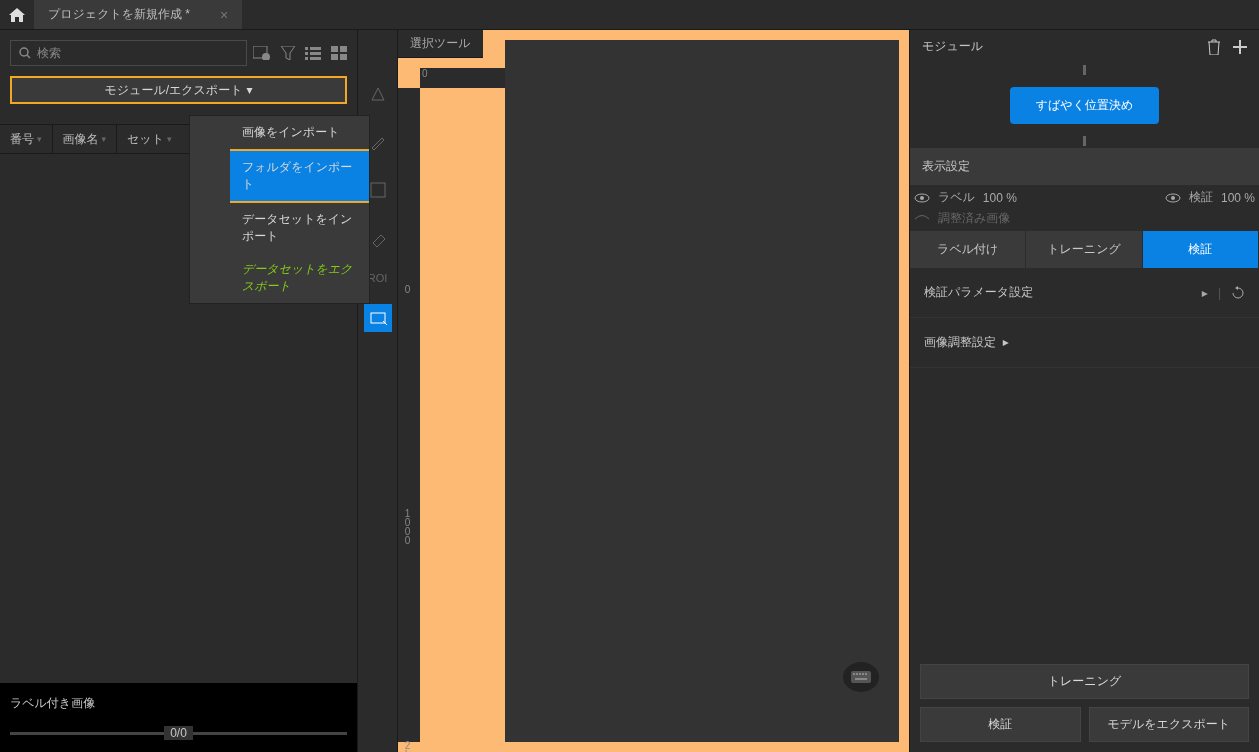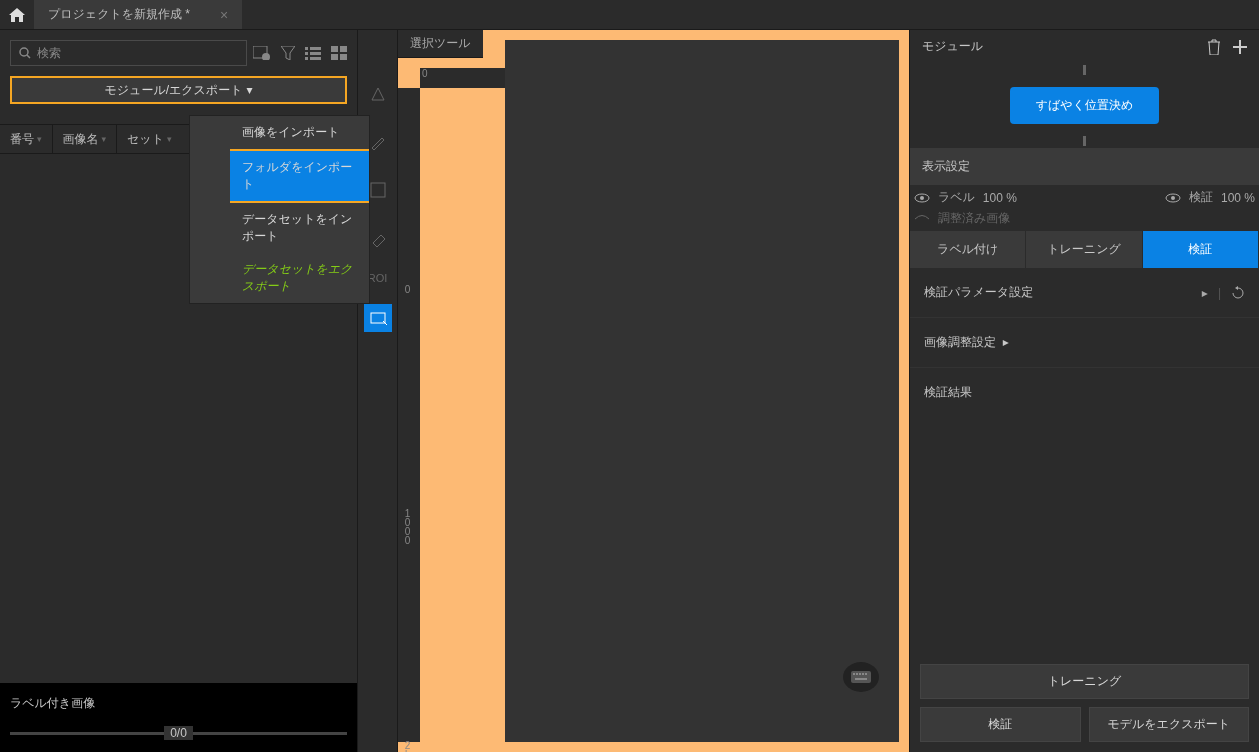--- a/index.html
+++ b/index.html
@@ -290,21 +290,20 @@
             <path d="M7 2 A5 5 0 1 1 2 7" stroke="#aaa" fill="none"></path>
             <path d="M7 0 L7 4 L4 2 Z" fill="#aaa"></path>
           </svg>
       </div>
     </div>
 
     <div class="section">
       <span><span>画像調整設定</span>&nbsp;&nbsp;<span>▸</span></span>
     </div>
 
-    <div class="section-plain">検証結果</div>
 
     <div class="right-bottom">
       <button>トレーニング</button>
       <div class="row2">
         <button>検証</button>
         <button>モデルをエクスポート</button>
       </div>
     </div>
   </div>
 

